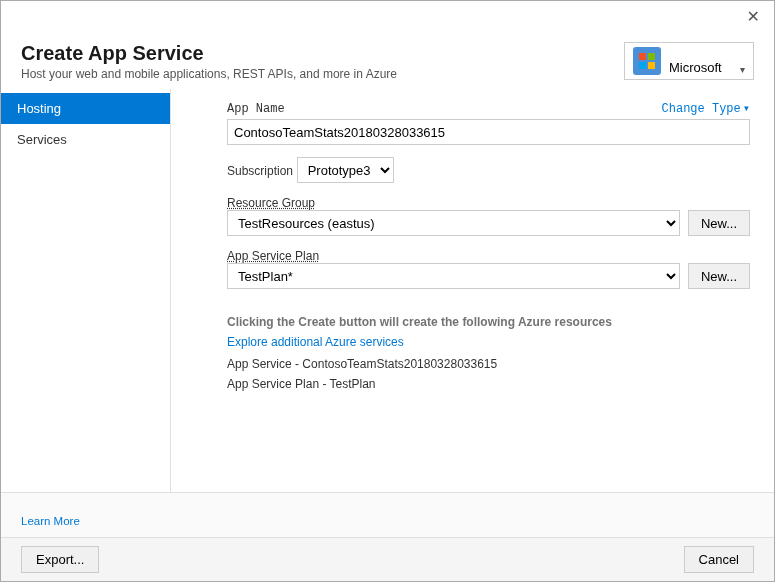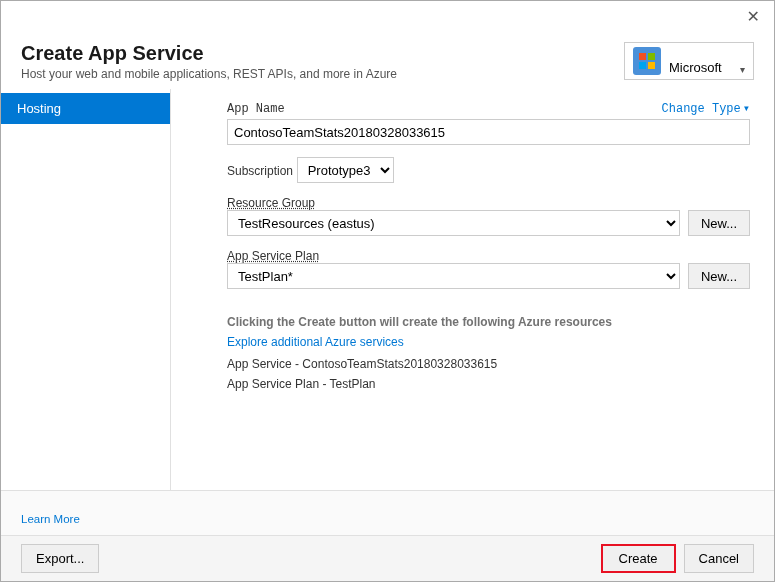--- a/index.html
+++ b/index.html
@@ -253,20 +253,23 @@
     <span class="account-chevron">▾</span>
   </div>
 </div>
 
 <div class="content">
 
   <div class="sidebar">
     <div class="sidebar-item active">
       <span>Hosting</span>
     </div>
+    <div class="sidebar-item">
+      <span>Services</span>
+    </div>
   </div>
 
   <div class="main-content">
 
     <div class="form-row">
       <div class="form-label-row">
         <label class="form-label">App Name</label>
         <a class="change-type-link">
           <span>Change Type</span>
             <span>▾</span>
@@ -312,15 +315,14 @@
   </div>
 </div>
 
 <div class="footer-notice">
   <br>
   <a>Learn More</a>
 </div>
 
 <div class="footer-buttons">
   <button class="btn-export">Export...</button>
-  <button class="btn-create">Create</button>
   <button class="btn-cancel">Cancel</button>
 </div>
 
 </body></html>

